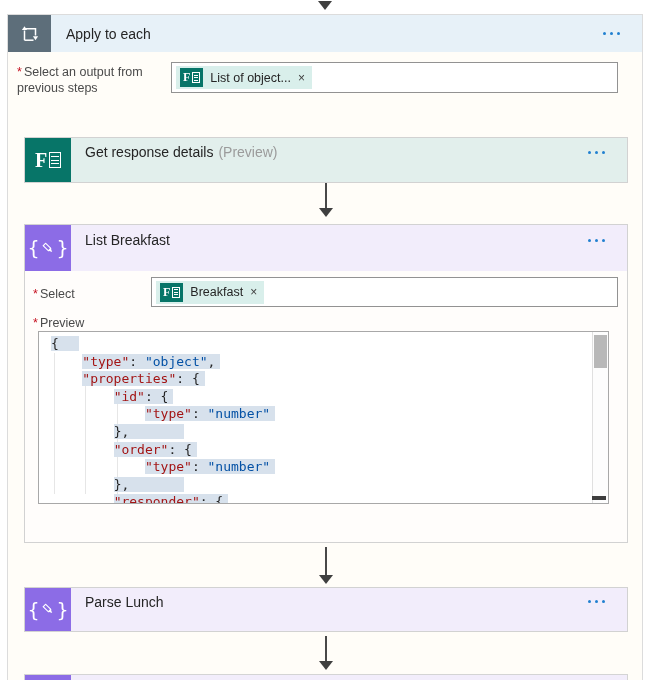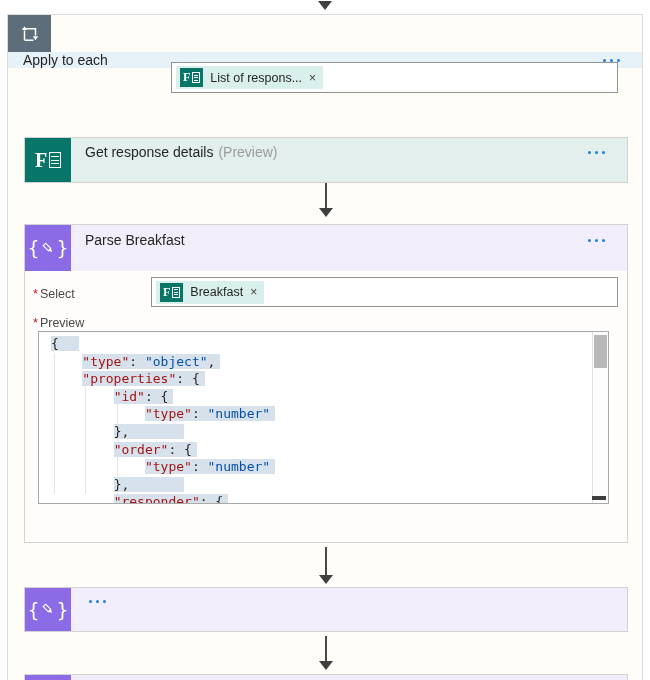--- a/index.html
+++ b/index.html
@@ -7,21 +7,21 @@
   #canvas { position:relative; width:650px; height:680px; overflow:hidden; background:#ffffff; }
 
   
   .connector { position:absolute; }
   .conn-line { position:absolute; width:2px; background:#484848; left:0; top:0; }
   .conn-head { position:absolute; width:0; height:0; border-left:7px solid transparent; border-right:7px solid transparent; border-top:9px solid #3f3f3f; }
 
   
   .scope { position:absolute; left:7px; top:14px; width:636px; height:666px;
            background:#fffdf8; border:1px solid #dcdcdc; border-bottom:none; }
-  .scope-header { display:flex; height:37px; cursor:pointer;flex-direction:column; }
+  .scope-header { display:flex; height:37px; cursor:pointer; }
   .scope-icon { width:43px; height:37px; background:#5d6e7a; display:flex; align-items:center; justify-content:center; flex:none; }
   .scope-titlebar { flex:1; background:#e7f1f8; display:flex; align-items:center; padding:0 18px 0 15px; }
   .scope-title { font-size:14px; color:#252525; flex:1; }
 
   .dots { display:flex; gap:4px; align-items:center; cursor:pointer; padding:4px; }
   .dots i { width:3px; height:3px; border-radius:50%; background:#2180d0; display:block; }
 
   
   .field-label { position:absolute; font-size:12.5px; color:#4a4a4a; line-height:1.3; }
   .req { color:#c50f1f; margin-right:2px; }
@@ -99,31 +99,34 @@
       <div class="scope-titlebar">
         <span class="scope-title">Apply to each</span>
         <span class="dots">
             <i></i>
             <i></i>
             <i></i>
           </span>
       </div>
     </div>
 
+    <div class="field-label" style="left:9px; top:49px; width:130px;">
+      <span class="req">*</span><span>Select an output from previous steps</span>
+    </div>
     <div class="token-input" style="left:163px; top:47px; width:447px; height:31px;">
       <div class="token">
         <span class="forms-glyph small" style="background:#077568; padding:2px 3px;">
           <span class="f-letter">F</span>
           <span class="f-list">
               <i></i>
               <i></i>
               <i></i>
             </span>
         </span>
-        <span class="token-text">List of respons...</span>
+        <span class="token-text">List of object...</span>
         <span class="token-x">×</span>
       </div>
     </div>
   </div>
 
   <div class="card" style="left:24px; top:137px; width:604px; height:46px;">
     <div class="card-header" style="height:44px;">
       <div class="card-icon teal">
         <span class="forms-glyph">
           <span class="f-letter" style="font-size:20px;">F</span>
@@ -154,21 +157,21 @@
     <div class="card-header">
       <div class="card-icon purple">
         <span class="parse-glyph">{<svg width="13" height="13" viewBox="0 0 13 13" style="transform:rotate(-8deg);">
             <g transform="rotate(-38 6.5 6.5)">
               <rect x="4.8" y="0.8" width="3.4" height="7.2" fill="none" stroke="#fff" stroke-width="1.1"></rect>
               <path d="M4.8 8 H8.2 L6.5 11.6 Z" fill="#fff"></path>
             </g>
           </svg>}</span>
       </div>
       <div class="card-bar bar-purple">
-        <span class="card-title">Parse Breakfast</span>
+        <span class="card-title">List Breakfast</span>
         <span class="dots">
             <i></i>
             <i></i>
             <i></i>
           </span>
       </div>
     </div>
 
     <div class="field-label" style="left:8px; top:61px;">
       <span class="req">*</span><span>Select</span>
@@ -214,20 +217,21 @@
     <div class="card-header" style="height:43px;">
       <div class="card-icon purple">
         <span class="parse-glyph">{<svg width="13" height="13" viewBox="0 0 13 13" style="transform:rotate(-8deg);">
             <g transform="rotate(-38 6.5 6.5)">
               <rect x="4.8" y="0.8" width="3.4" height="7.2" fill="none" stroke="#fff" stroke-width="1.1"></rect>
               <path d="M4.8 8 H8.2 L6.5 11.6 Z" fill="#fff"></path>
             </g>
           </svg>}</span>
       </div>
       <div class="card-bar bar-purple">
+        <span class="card-title">Parse Lunch</span>
         <span class="dots">
             <i></i>
             <i></i>
             <i></i>
           </span>
       </div>
     </div>
   </div>
 
   <div class="connector" style="left:319px; top:636px;">

